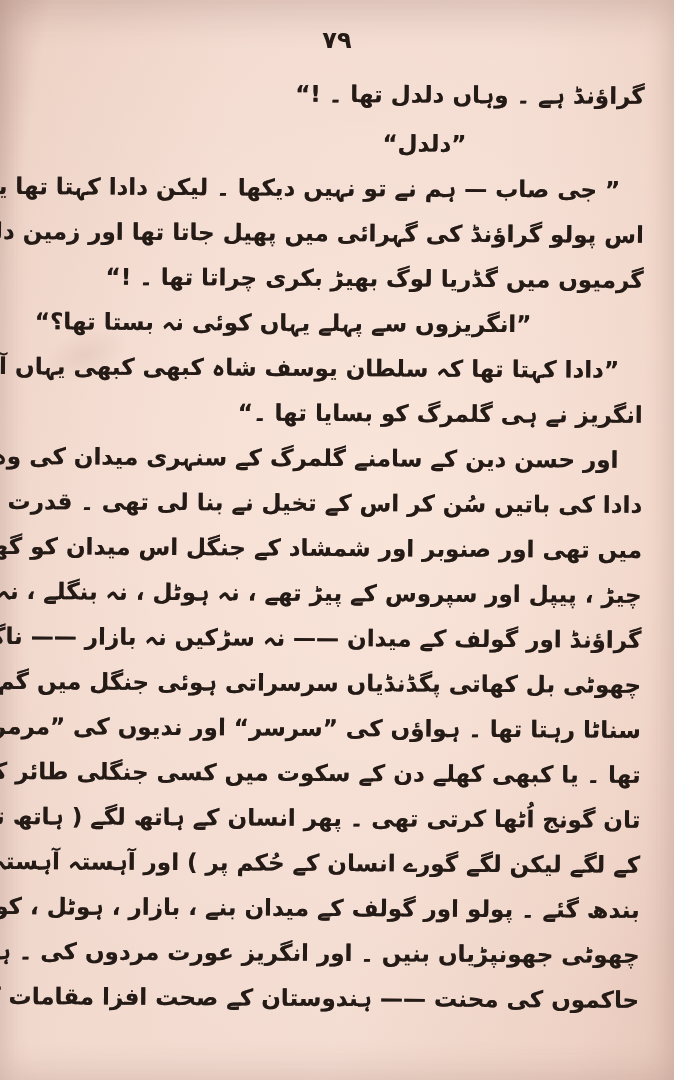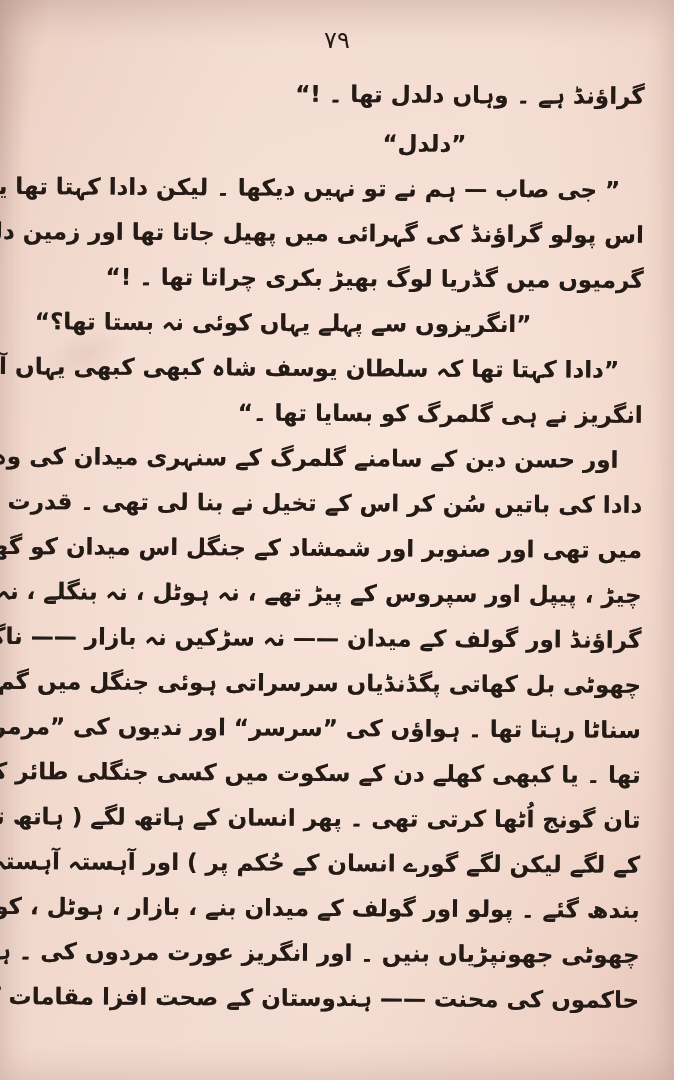--- a/index.html
+++ b/index.html
@@ -30,21 +30,21 @@
     background: radial-gradient(ellipse at center, rgba(150,110,95,0.12) 0%, rgba(150,110,95,0) 70%);
     transform: rotate(-20deg);
   }
   .page-number {
     position: absolute;
     top: 26px;
     left: 0;
     width: 100%;
     text-align: center;
     font-size: 24px;
-    font-weight: normal;
+    font-weight: bold;
     letter-spacing: 2px;
     color: #241a16;
   }
   .text-block {
     position: absolute;
     top: 72px;
     right: 32px;
     left: 26px;
     transform: rotate(0.35deg);
     direction: rtl;

